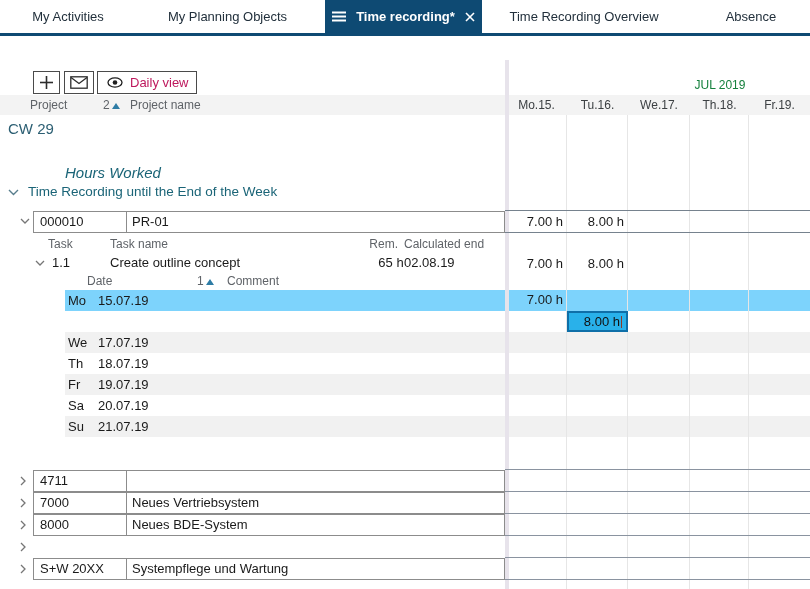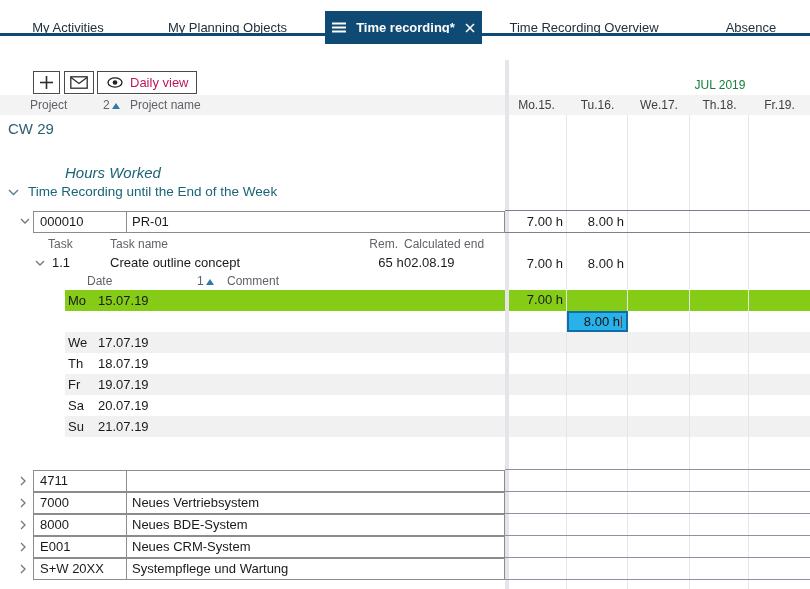--- a/index.html
+++ b/index.html
@@ -36,21 +36,21 @@
   .selcell{position:absolute;left:567px;top:311px;width:61px;height:21px;box-sizing:border-box;
            background:#29b1ea;border:2px solid #0e6fa8;display:flex;align-items:center;justify-content:flex-end;
            padding-right:4px;font-size:13px;color:#111;}
   .cursorbar{display:inline-block;width:1px;height:12px;background:#8a3b2a;margin-left:1px;}
 </style>
 </head>
 <body>
 
 <div class="screen">
 
-  <div class="abs" style="left:0;top:0;width:810px;height:33px;background:#fff;margin-top:11px;">
+  <div class="abs" style="left:0;top:0;width:810px;height:33px;background:#fff;">
     <div class="tab" style="left:18px;width:100px;">
       <span>My Activities</span>
     </div>
     <div class="tab active" style="left:325px;width:157px;">
       <span style="display:flex;">
         <svg class="chev" width="14" height="11" viewBox="0 0 14 11">
             <g stroke="#fff" stroke-width="2">
               <line x1="0" y1="1.5" x2="14" y2="1.5"></line>
               <line x1="0" y1="5.5" x2="14" y2="5.5"></line>
               <line x1="0" y1="9.5" x2="14" y2="9.5"></line>
@@ -115,21 +115,21 @@
     <span>2</span><span class="tri-up"></span>
   </div>
   <div class="abs h12" style="left:130px;top:95px;">Project name</div>
 
   <div class="daycell" style="left:506px;width:61px;">Mo.15.</div>
   <div class="daycell" style="left:567px;width:61px;">Tu.16.</div>
   <div class="daycell" style="left:628px;width:62px;">We.17.</div>
   <div class="daycell" style="left:690px;width:59px;">Th.18.</div>
   <div class="daycell" style="left:749px;width:61px;">Fr.19.</div>
 
-  <div class="stripe" style="top:290px;background:#84cc16;">
+  <div class="stripe" style="top:290px;background:#7dd3fc;">
     <span class="day">Mo</span>
     <span class="dt">15.07.19</span>
   </div>
   <div class="stripe" style="top:332px;background:#f1f1f1;">
     <span class="day">We</span>
     <span class="dt">17.07.19</span>
   </div>
   <div class="stripe" style="top:353px;background:#ffffff;">
     <span class="day">Th</span>
     <span class="dt">18.07.19</span>
@@ -243,25 +243,20 @@
     <span class="cid">8000</span>
     <span class="cdiv"></span>
     <span class="cname">Neues BDE-System</span>
   </div>
 
   <span class="abs" style="left:20px;top:542px;">
     <svg class="chev" width="6" height="10" viewBox="0 0 6 10">
         <polyline points="1,1 5,5 1,9" fill="none" stroke="#767676" stroke-width="1.3"></polyline>
       </svg>
   </span>
-  <div class="rowbox" style="top:536px;">
-    <span class="cid">E001</span>
-    <span class="cdiv"></span>
-    <span class="cname">Neues CRM-System</span>
-  </div>
 
   <span class="abs" style="left:20px;top:564px;">
     <svg class="chev" width="6" height="10" viewBox="0 0 6 10">
         <polyline points="1,1 5,5 1,9" fill="none" stroke="#767676" stroke-width="1.3"></polyline>
       </svg>
   </span>
   <div class="rowbox" style="top:558px;">
     <span class="cid">S+W 20XX</span>
     <span class="cdiv"></span>
     <span class="cname">Systempflege und Wartung</span>

